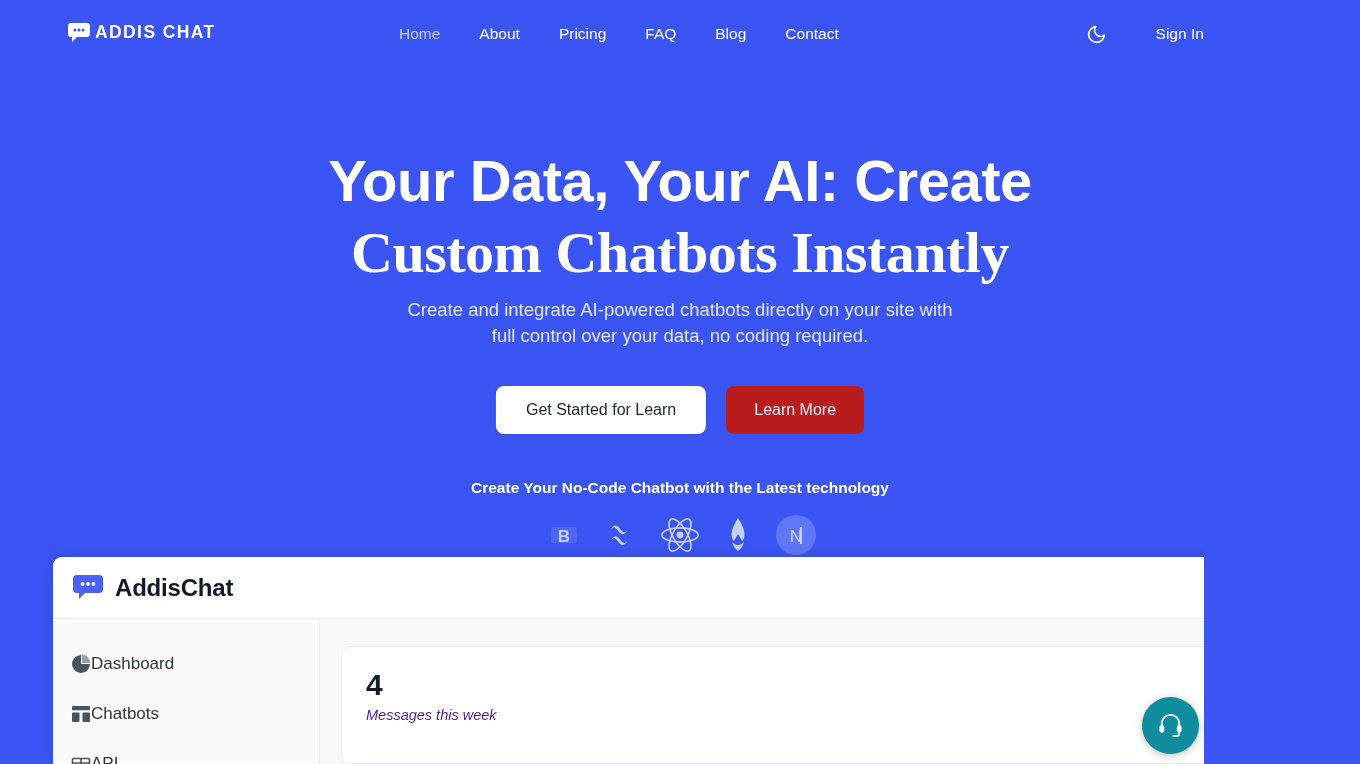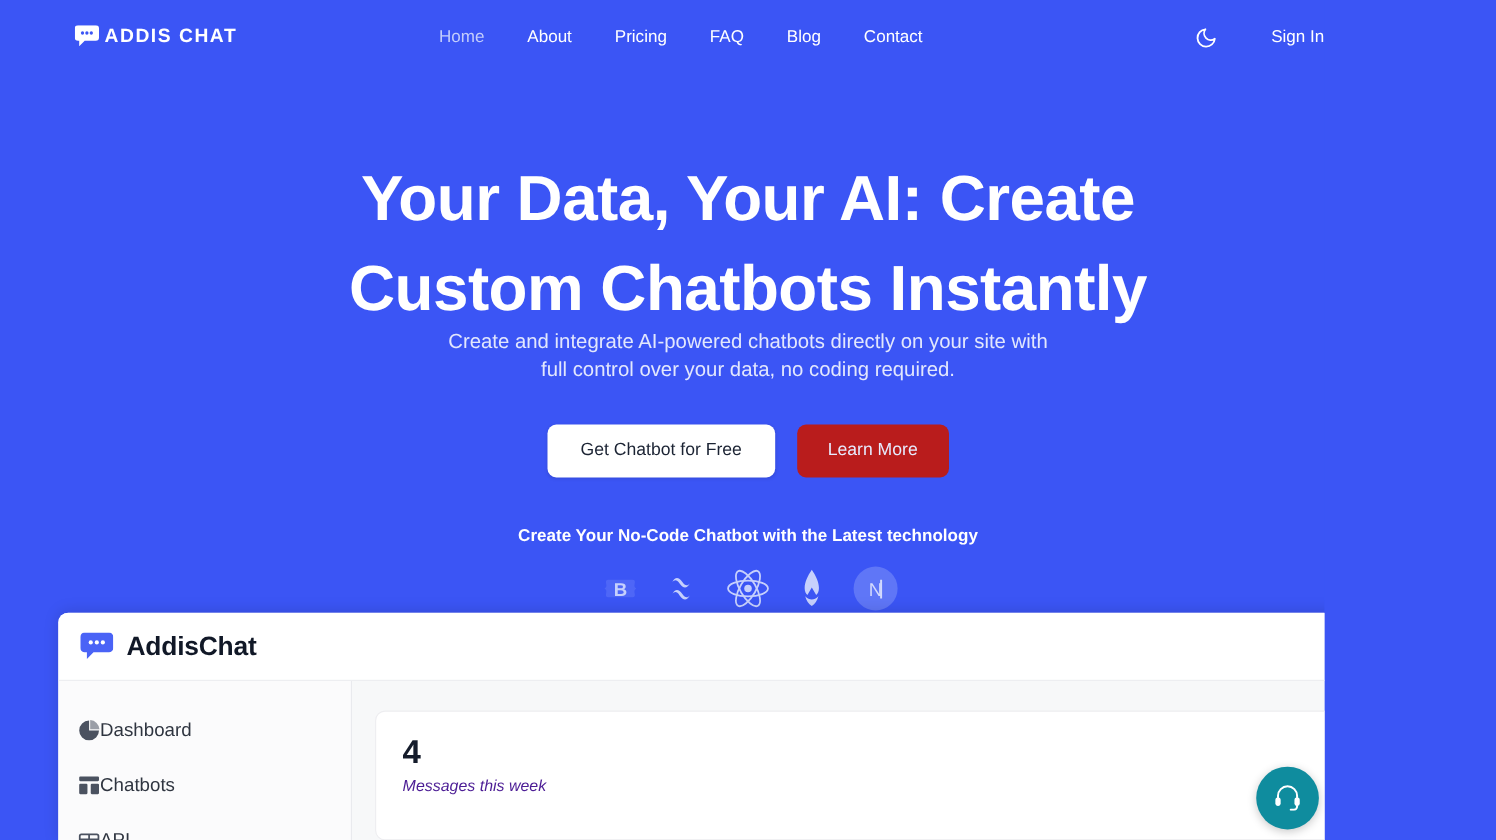--- a/index.html
+++ b/index.html
@@ -49,21 +49,21 @@
   }
 
   
   .hero { position:absolute; top:0; left:0; width:1360px; text-align:center; }
   .hero-title {
     position:absolute; top:152px; left:0; width:1360px;
     color:#ffffff; font-size:58px; font-weight:700; line-height:1.0;
     letter-spacing:-0.5px;
   }
   .hero-title span { display:block; }
-  .hero-title span:last-child { margin-top:24px; }
+  .hero-title span:last-child { margin-top:14px;font-family:Liberation Serif, serif; }
   .hero-sub {
     position:absolute; top:297px; left:50%; transform:translateX(-50%);
     width:620px; color:#e2e7fd; font-size:18.5px; line-height:1.42;
   }
   .hero-sub span { display:block; }
   .cta-row {
     position:absolute; top:386px; left:50%; transform:translateX(-50%);
     display:flex; align-items:center; gap:20px;
   }
   .btn-primary {
@@ -185,21 +185,21 @@
       <span>Your Data, Your AI: Create</span>
       <span>Custom Chatbots Instantly</span>
     </h1>
 
     <p class="hero-sub">
       <span>Create and integrate AI-powered chatbots directly on your site with</span>
       <span>full control over your data, no coding required.</span>
     </p>
 
     <div class="cta-row">
-      <button class="btn-primary">Get Chatbot for Free</button>
+      <button class="btn-primary">Get Started for Learn</button>
       <button class="btn-secondary">Learn More</button>
     </div>
 
     <div class="tech-label">Create Your No-Code Chatbot with the Latest technology</div>
 
     <div class="tech-logos">
 
       <span class="tech-logo">
         <svg width="40" height="40" viewBox="0 0 40 40">
           <path d="M9 7h22c2 0 2.5 1.5 2 3.5-.5 2-.5 3.5 1.5 4.5v0c-2 1-2 2.5-1.5 4.5.5 2 0 3.5-2 3.5H9c-2 0-2.5-1.5-2-3.5.5-2 .5-3.5-1.5-4.5v0c2-1 2-2.5 1.5-4.5C6.5 8.5 7 7 9 7z" transform="translate(0,5)" fill="#5068f6" opacity="0.92"></path>

